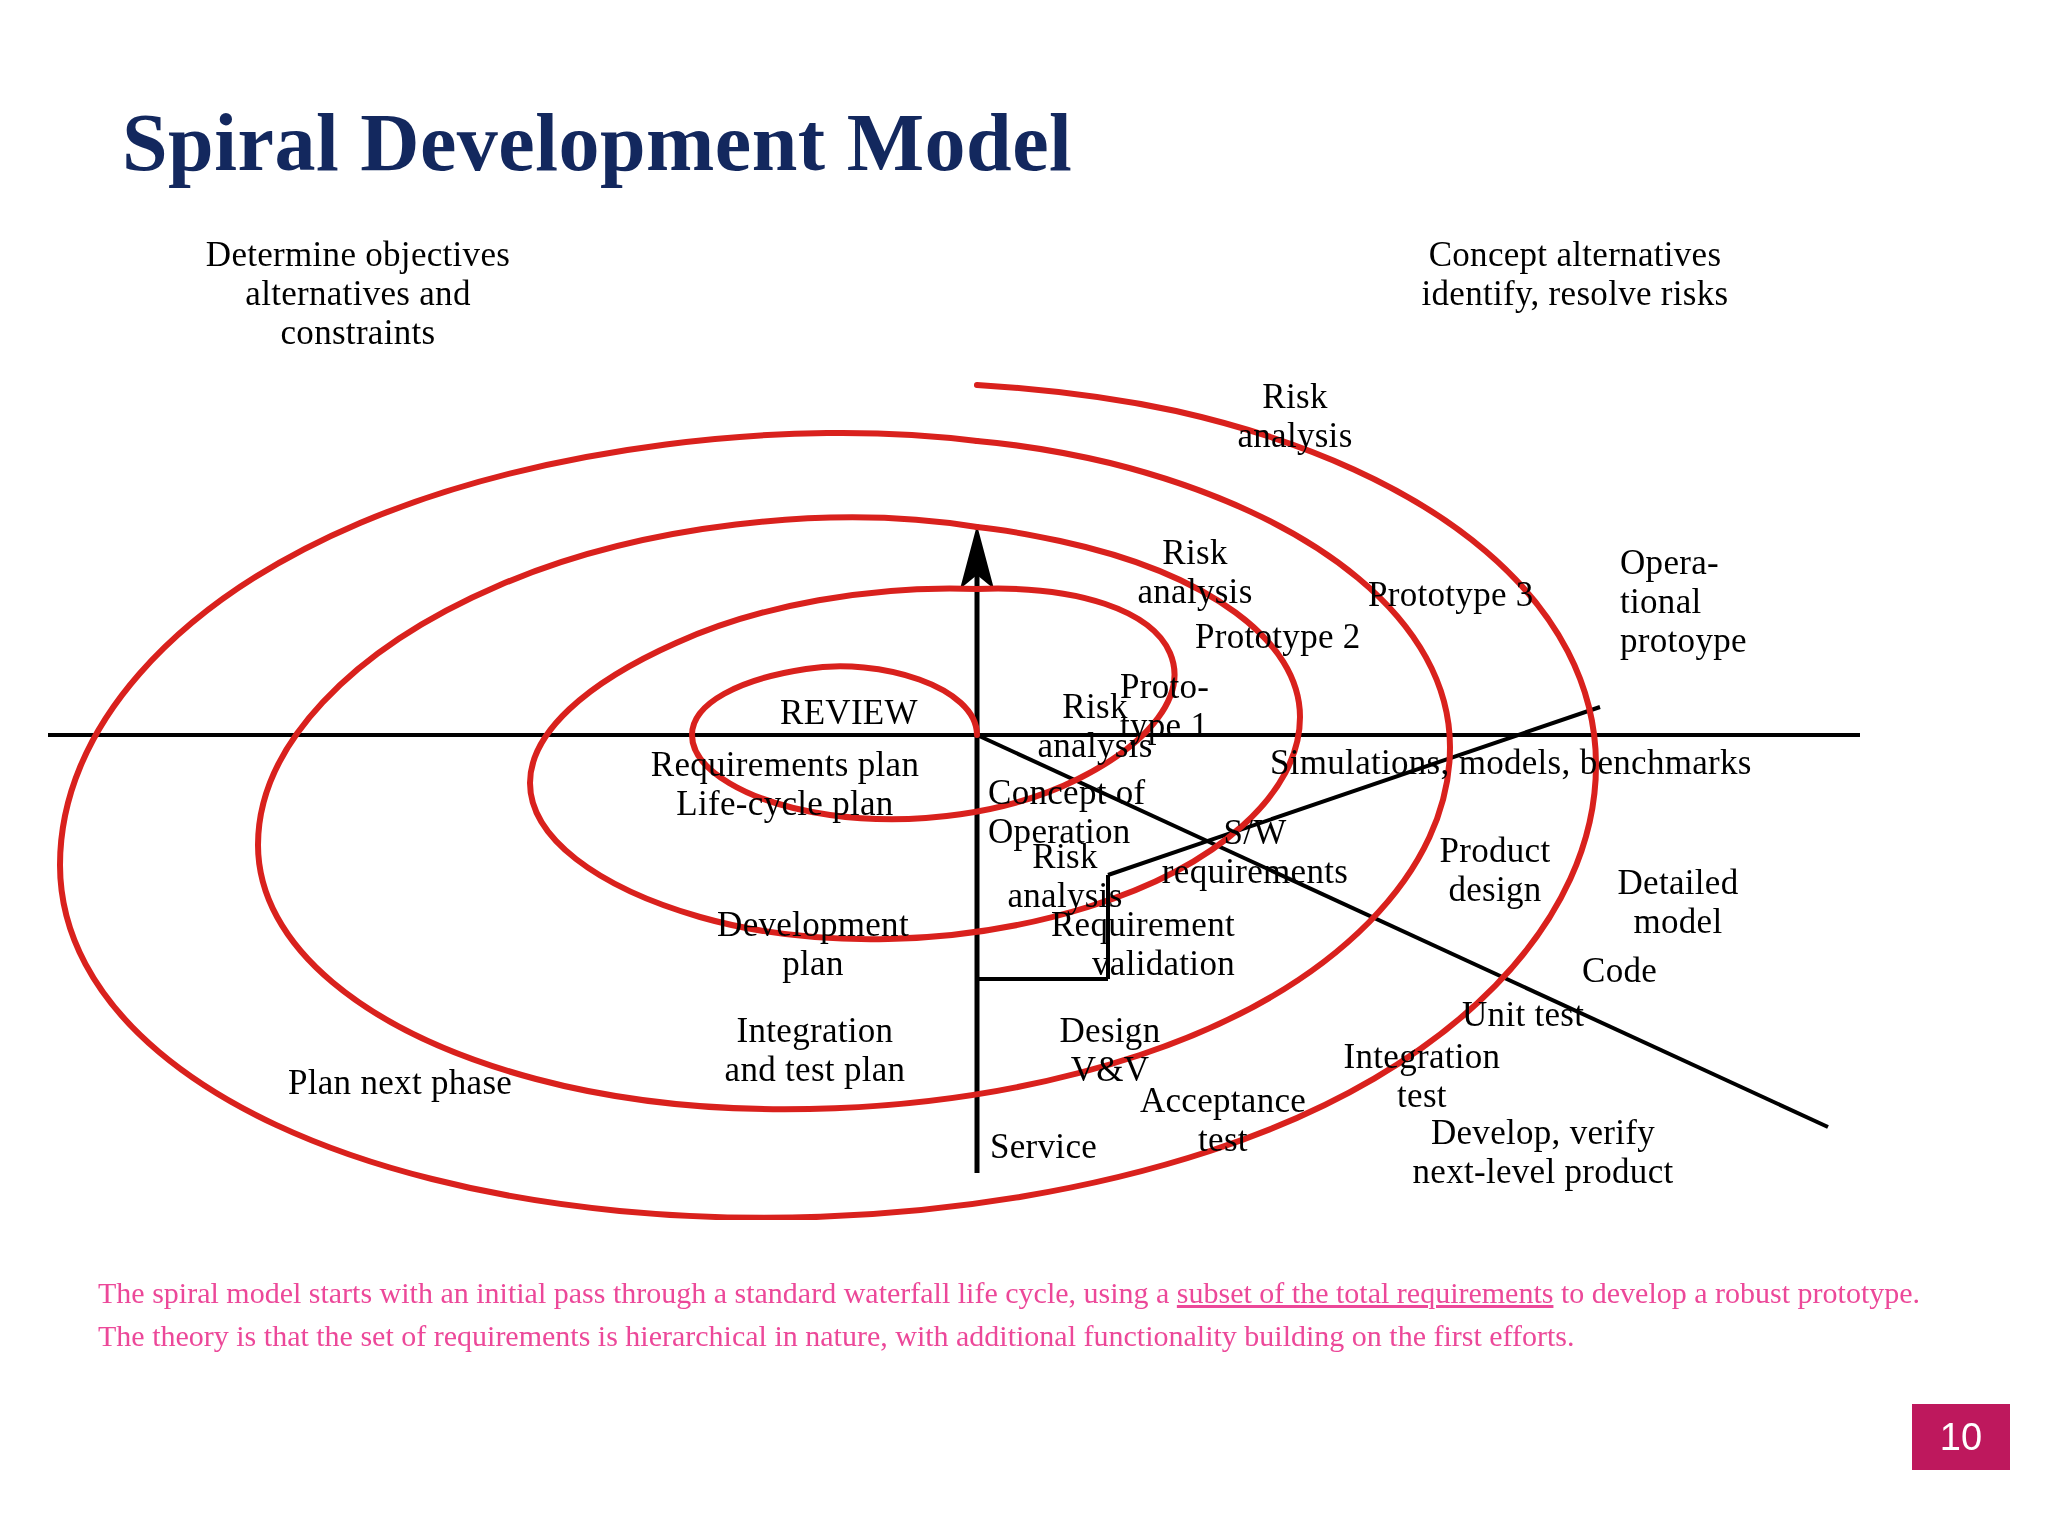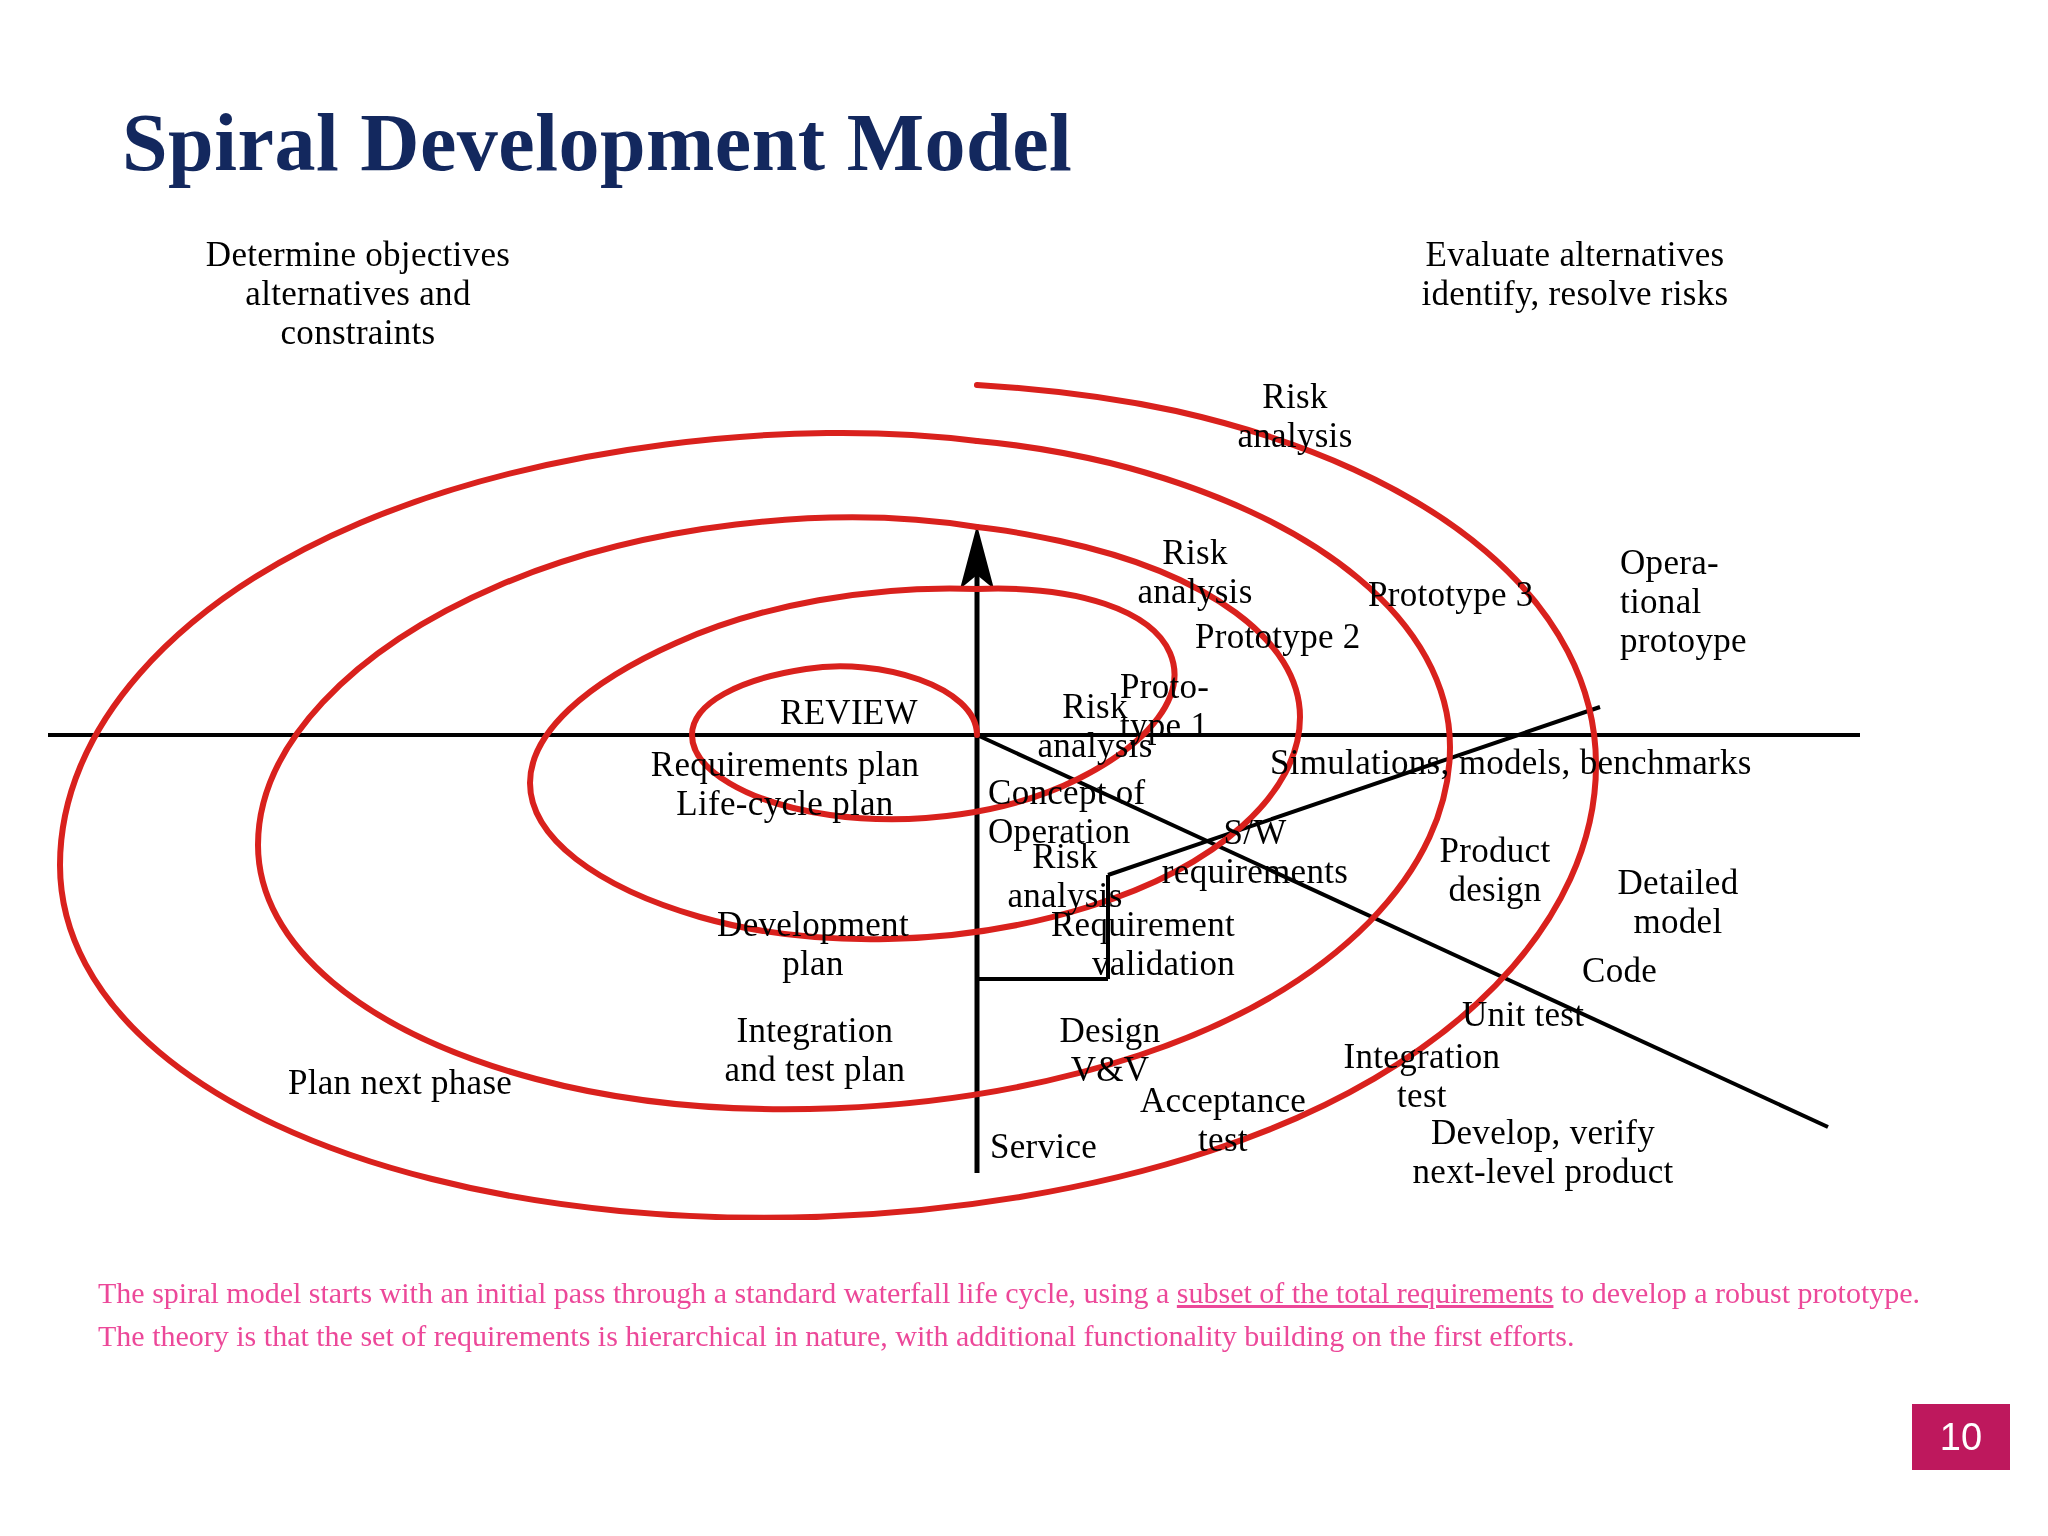--- a/index.html
+++ b/index.html
@@ -156,21 +156,21 @@
                  C 1110 142, 1042 134, 977 130"></path>
       </g>
 
       <line x1="1108" y1="620" x2="1108" y2="724" stroke="#000000" stroke-width="4"></line>
     </svg>
 
     <div class="dlabel" style="left:178px; top:-20px; width:360px;">Determine objectives
 alternatives and
 constraints</div>
 
-    <div class="dlabel" style="left:1375px; top:-20px; width:400px;">Evaluate alternatives
+    <div class="dlabel" style="left:1375px; top:-20px; width:400px;">Concept alternatives
 identify, resolve risks</div>
 
     <div class="dlabel" style="left:1205px; top:122px; width:180px;">Risk
 analysis</div>
 
     <div class="dlabel" style="left:1105px; top:278px; width:180px;">Risk
 analysis</div>
 
     <div class="dlabel" style="left:1005px; top:432px; width:180px;">Risk
 analysis</div>

